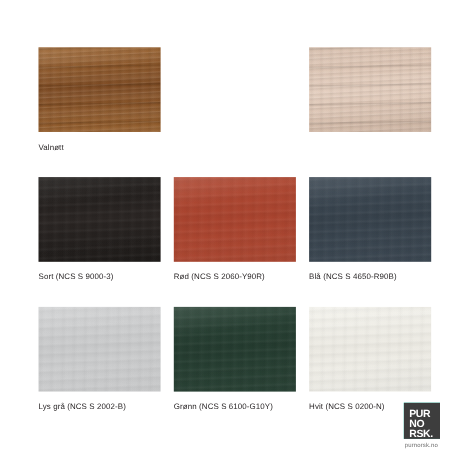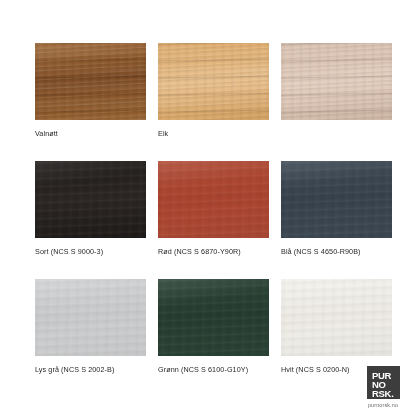--- a/index.html
+++ b/index.html
@@ -158,27 +158,20 @@
 
     <div class="row">
       <div class="cell">
         <div class="swatch" style="background: linear-gradient(176deg, rgb(156, 100, 48) 0%, rgb(125, 74, 34) 48%, rgb(156, 100, 48) 100%);">
           <div class="grain wood"></div>
           <div class="grain sheen"></div>
         </div>
         <div class="caption">Valnøtt</div>
       </div>
 
-      <div class="cell">
-        <div class="swatch" style="background: linear-gradient(176deg, rgb(220, 165, 96) 0%, rgb(232, 191, 140) 48%, rgb(220, 165, 96) 100%);">
-          <div class="grain wood"></div>
-          <div class="grain sheen"></div>
-        </div>
-        <div class="caption">Eik</div>
-      </div>
 
       <div class="cell">
         <div class="swatch" style="background: linear-gradient(176deg, rgb(214, 188, 169) 0%, rgb(227, 205, 189) 48%, rgb(214, 188, 169) 100%);">
           <div class="grain wood"></div>
           <div class="grain sheen"></div>
         </div>
       </div>
     </div>
 
     <div class="row">
@@ -188,21 +181,21 @@
           <div class="grain sheen"></div>
         </div>
         <div class="caption">Sort (NCS S 9000-3)</div>
       </div>
 
       <div class="cell">
         <div class="swatch" style="background: linear-gradient(176deg, rgb(176, 74, 52) 0%, rgb(168, 67, 46) 48%, rgb(176, 74, 52) 100%);">
           <div class="grain paint"></div>
           <div class="grain sheen"></div>
         </div>
-        <div class="caption">Rød (NCS S 6870-Y90R)</div>
+        <div class="caption">Rød (NCS S 2060-Y90R)</div>
       </div>
 
       <div class="cell">
         <div class="swatch" style="background: linear-gradient(176deg, rgb(62, 74, 85) 0%, rgb(54, 65, 75) 48%, rgb(62, 74, 85) 100%);">
           <div class="grain paint"></div>
           <div class="grain sheen"></div>
         </div>
         <div class="caption">Blå (NCS S 4650-R90B)</div>
       </div>
     </div>

